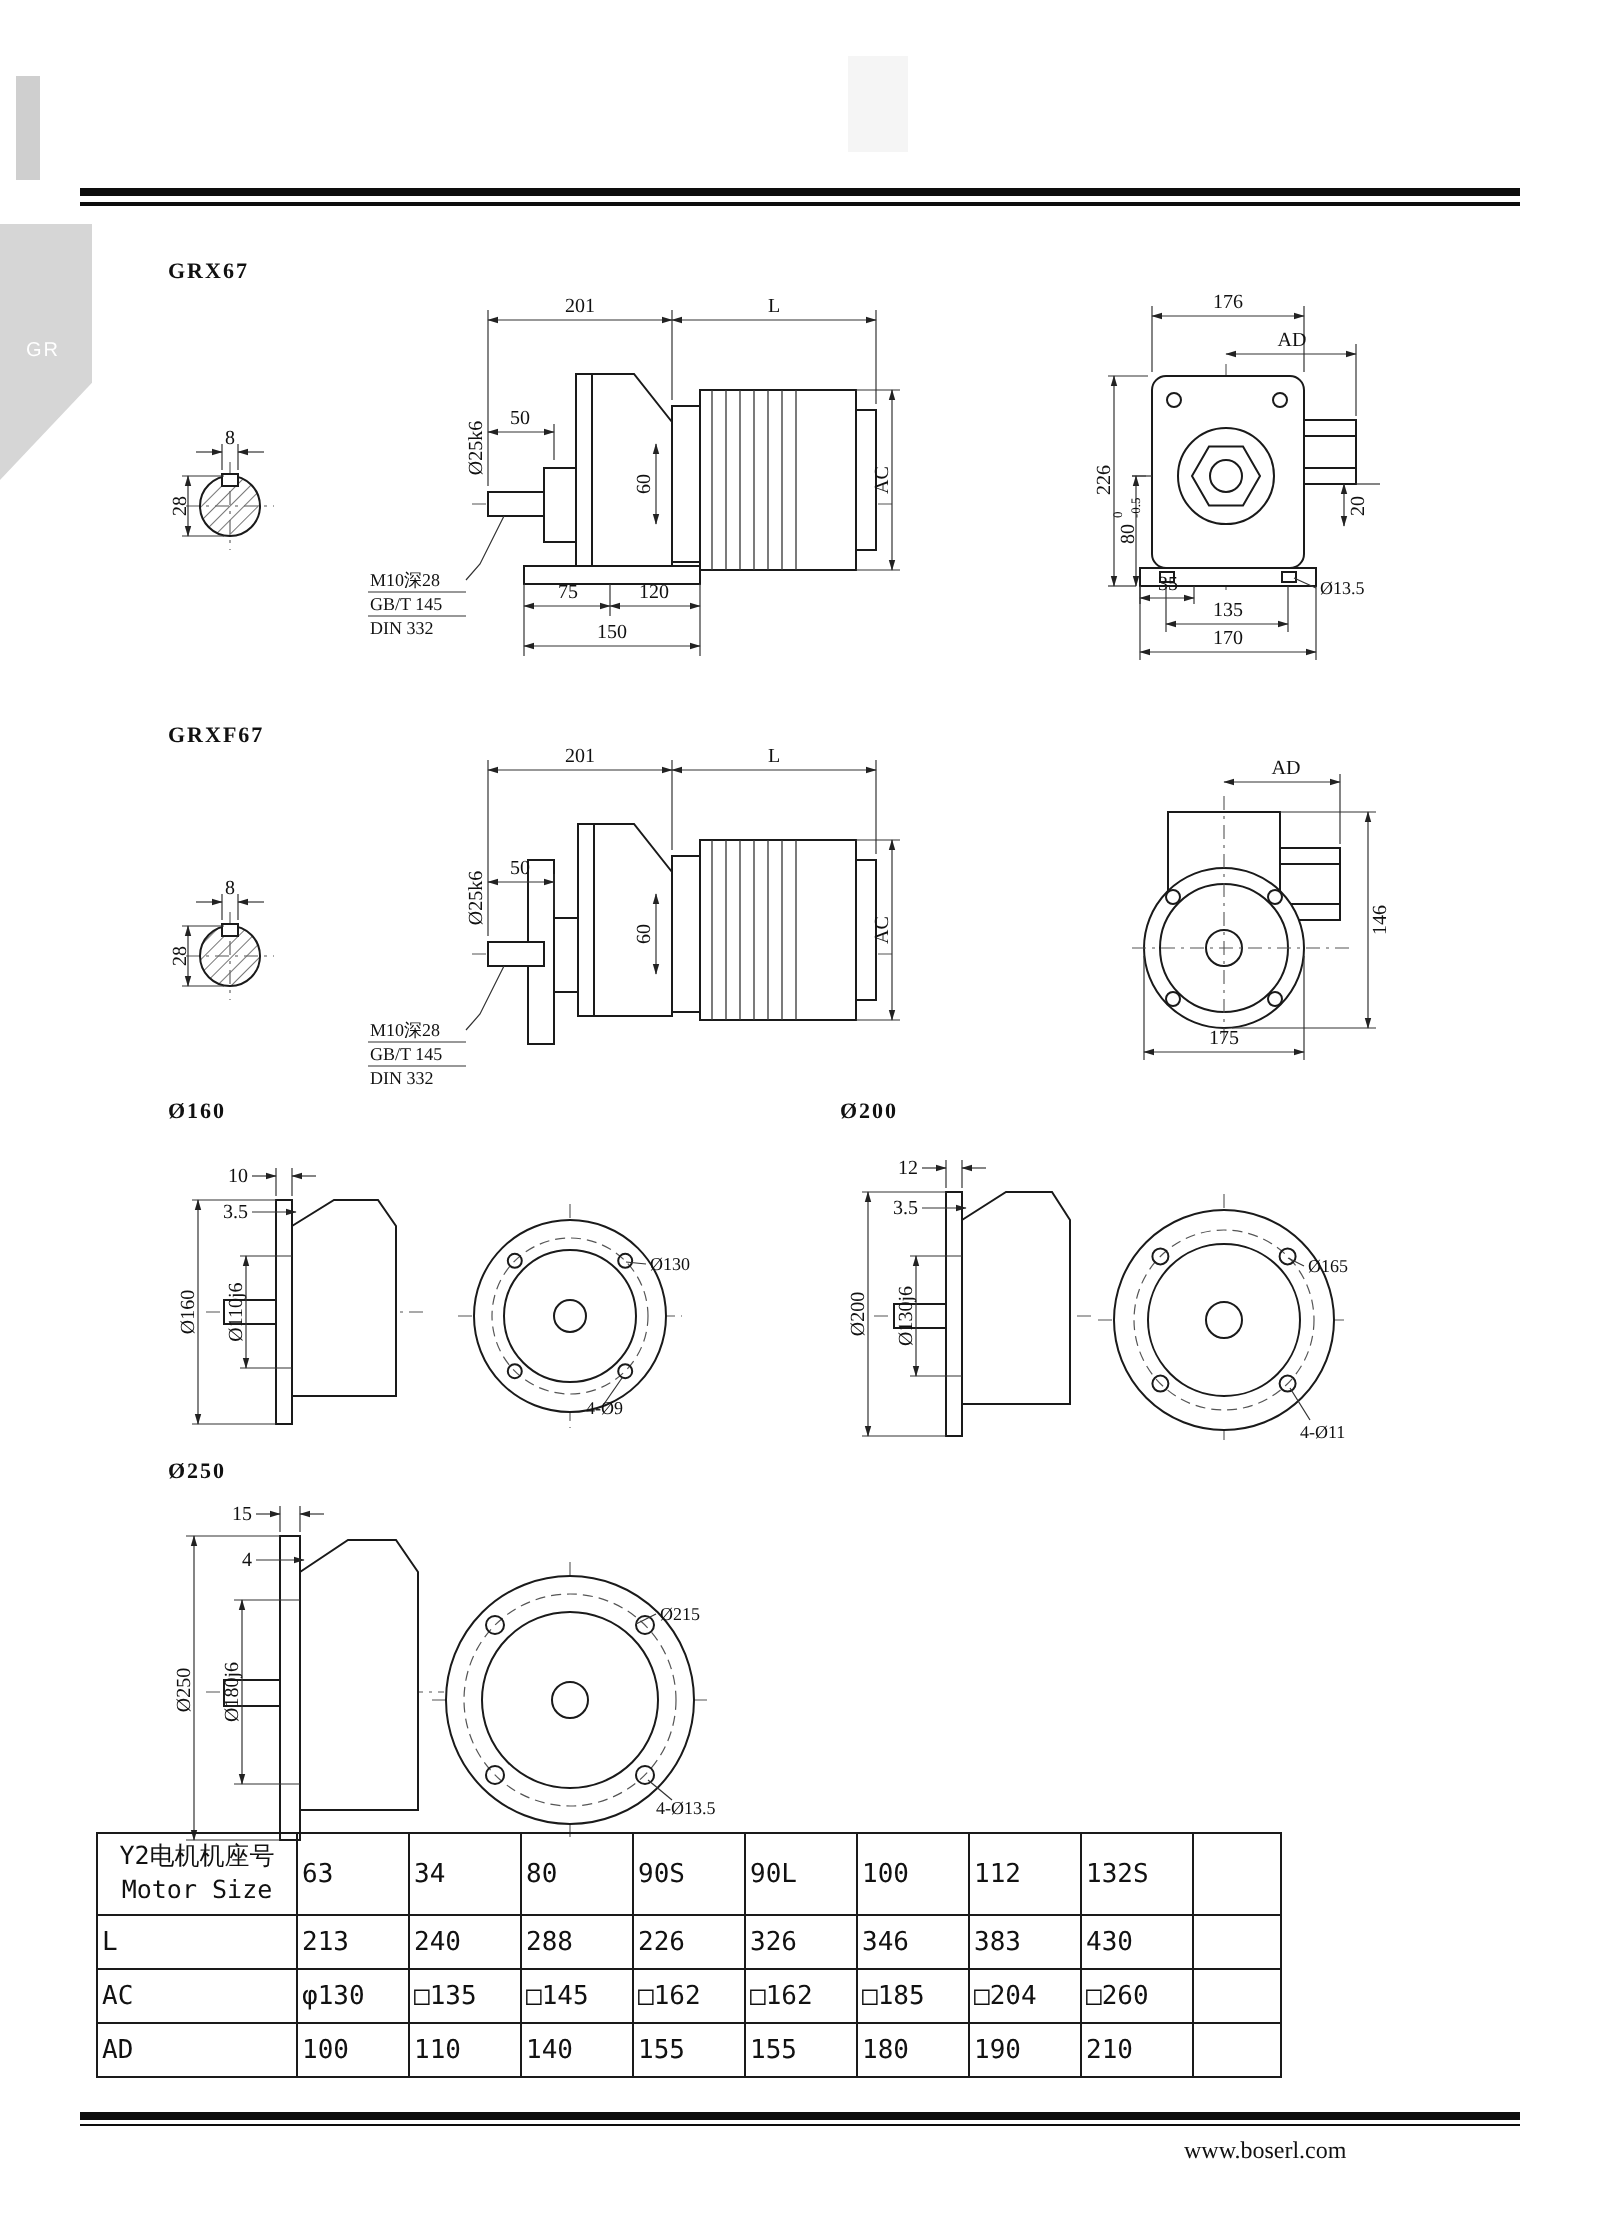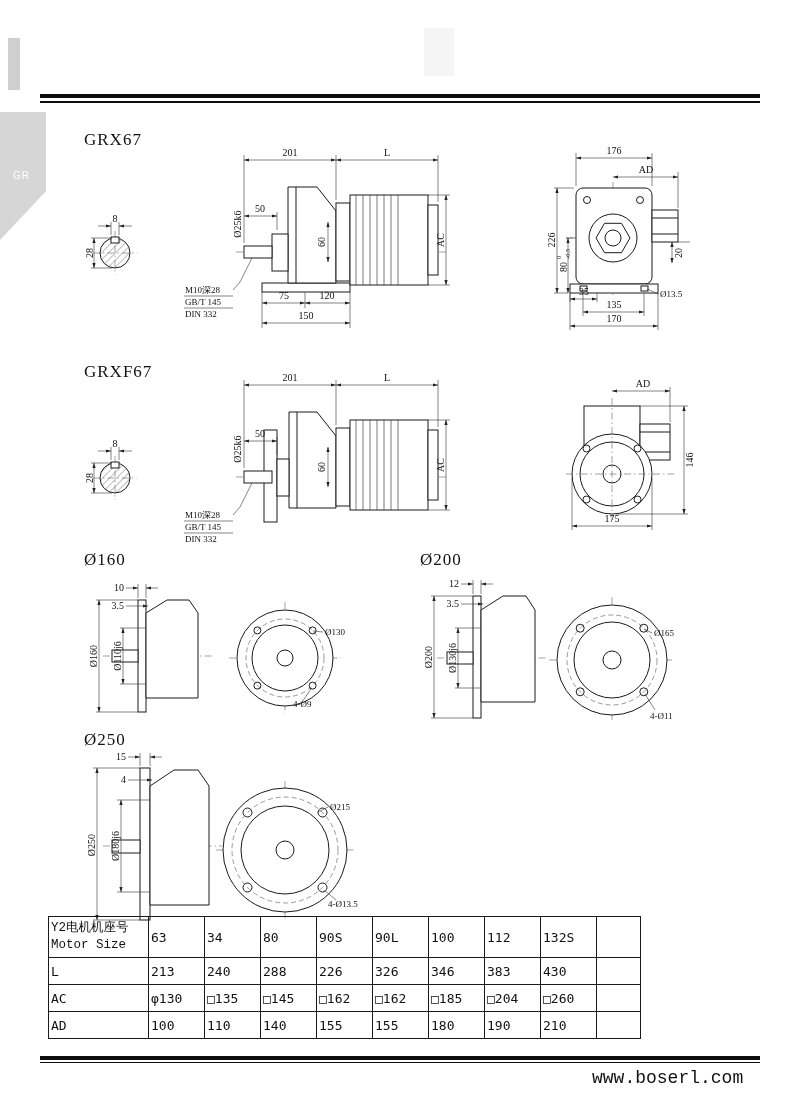--- a/index.html
+++ b/index.html
@@ -4,41 +4,41 @@
 <style>
   html,body { margin:0; padding:0; background:#e8e8e8; }
   .page { position:relative; width:800px; height:1108px; background:#fff; overflow:hidden;
           font-family:"Liberation Serif", serif; color:#111; }
   .rule { position:absolute; background:#0d0d0d; }
   .artifact { position:absolute; }
   .gr-tab { position:absolute; left:0; top:112px; width:46px; height:128px; background:#d6d6d6;
             clip-path:polygon(0 0,100% 0,100% 62%,0 100%); }
   .gr-tab span { position:absolute; left:13px; top:58px; color:#fff; font-size:10px;
                  font-family:"Liberation Sans", sans-serif; letter-spacing:1px; }
-  .section-title { position:absolute; font-size:17px; letter-spacing:1px; }
+  .section-title { position:absolute; font-size:11px; letter-spacing:1px;font-weight:bold; }
   svg.draw { position:absolute; overflow:visible; }
   svg text { font-family:"Liberation Serif", serif; fill:#111; }
   .dim { font-size:10px; }
   .ann { font-size:9px; }
   .tol { font-size:6.5px; }
   .of { fill:#fff; stroke:#1a1a1a; stroke-width:1; }
   .o  { fill:none; stroke:#1a1a1a; stroke-width:1; }
   .d  { fill:none; stroke:#333; stroke-width:.6; }
   .cl { fill:none; stroke:#555; stroke-width:.55; stroke-dasharray:7 3 1.5 3; }
   .bc { fill:none; stroke:#555; stroke-width:.6; stroke-dasharray:5 3; }
   .fin { stroke:#333; stroke-width:.65; }
   .spec-table { position:absolute; left:48px; top:916px; border-collapse:collapse;
                 font-family:"DejaVu Sans Mono", monospace; font-size:13px; color:#111;
                 table-layout:fixed; }
   .spec-table td { border:1px solid #1a1a1a; text-align:left; padding:0 2px; height:26px;
                    overflow:hidden; white-space:nowrap; }
   .spec-table tr.hdr td { height:40px; }
-  .spec-table td.lbl-h { text-align:left; font-size:12.5px; line-height:1.35;font-family:Liberation Mono, monospace; }
-  .footer { position:absolute; left:592px; top:1068px; font-family:Liberation Mono, monospace;
-            font-size:18px; }
+  .spec-table td.lbl-h { text-align:center; font-size:12.5px; line-height:1.35; }
+  .footer { position:absolute; left:592px; top:1068px; font-family:Liberation Serif, serif;
+            font-size:12px; }
 </style>
 </head>
 <body>
 
 <div class="page">
 
   <svg width="0" height="0" style="position:absolute">
     <defs>
       <marker id="ae" viewBox="0 0 8 6" markerWidth="9" markerHeight="7" refX="7.5" refY="3" orient="auto">
         <path d="M0,0.6 L8,3 L0,5.4 Z" fill="#222"></path>

